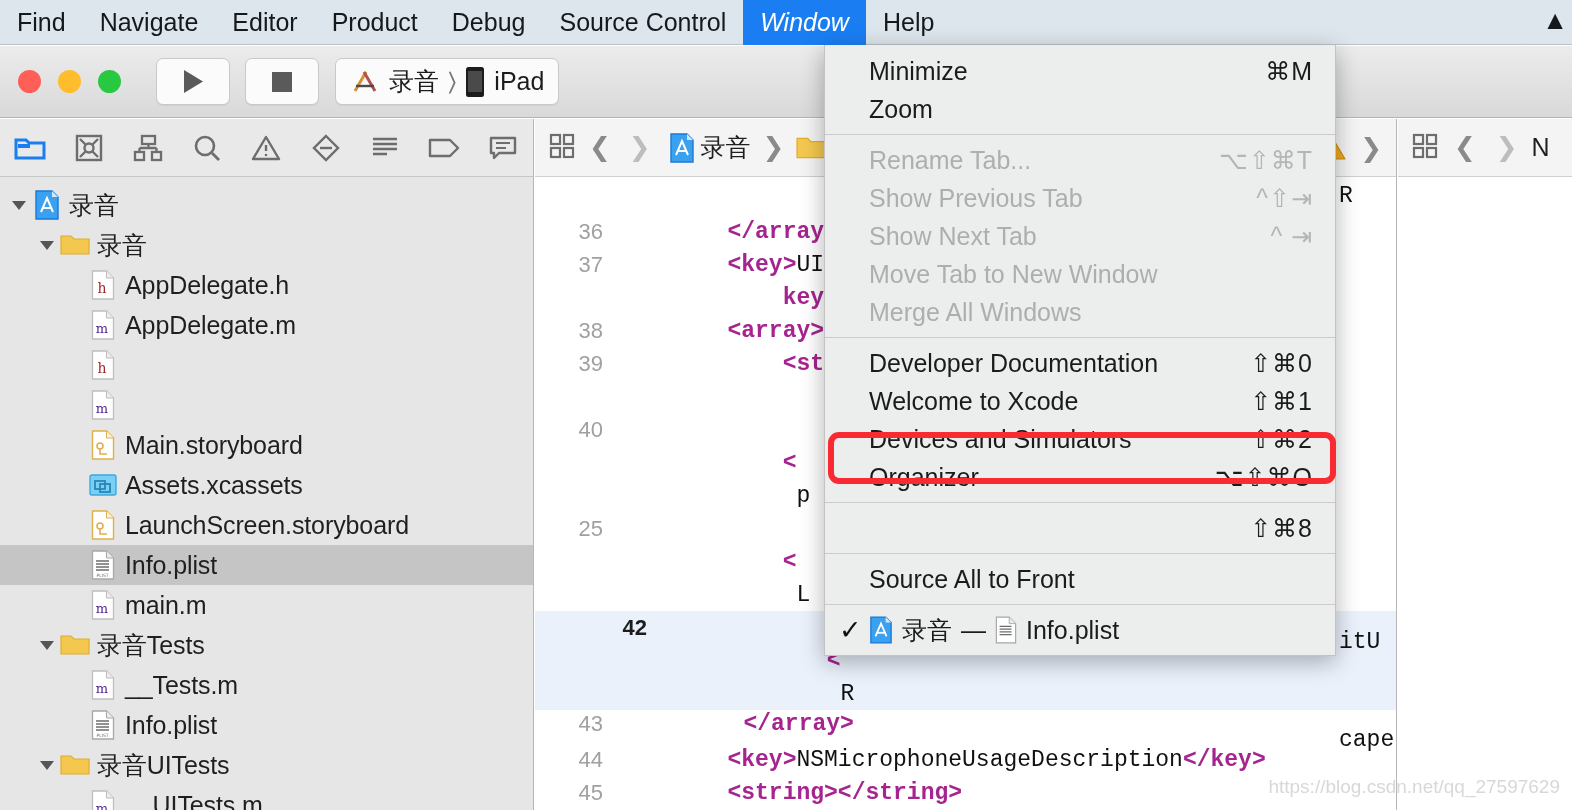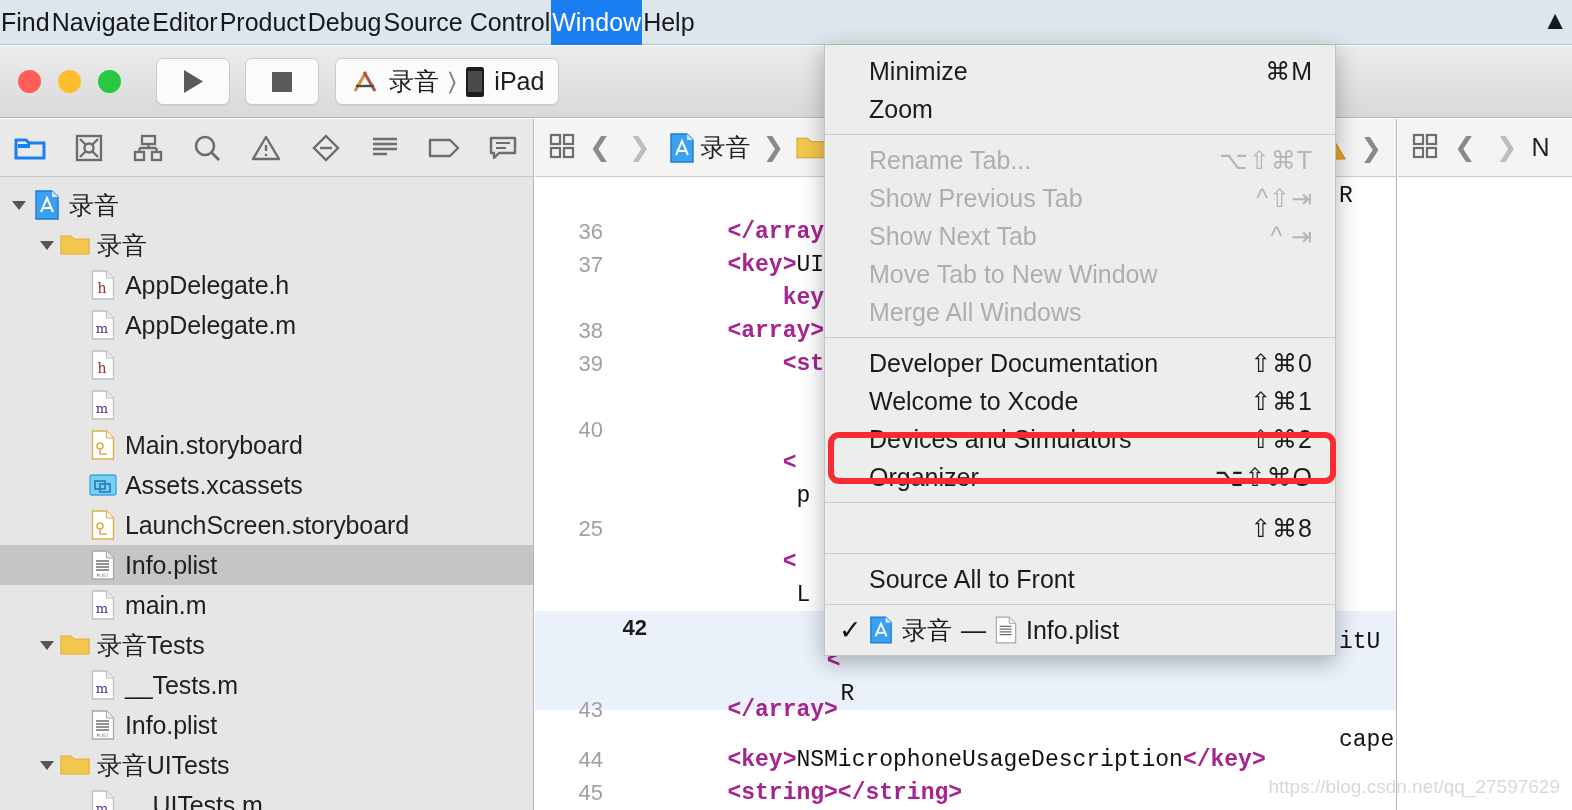--- a/index.html
+++ b/index.html
@@ -12,23 +12,23 @@
   .app{position:absolute;inset:0;}
 
   
   .menubar{
     position:absolute;left:0;top:0;width:1572px;height:45px;
     background:#dde6ec;display:flex;align-items:center;
     border-bottom:1px solid #b9c3c9;box-sizing:border-box;
   }
   .menubar-item{
     height:45px;display:flex;align-items:center;
-    padding:0 1px;font-size:25px;color:#16191c;white-space:nowrap;
-  }
-  .menubar-item.active{background:#1a7ef2;color:#ffffff;}
+    padding:0 17px;font-size:25px;color:#16191c;white-space:nowrap;
+  }
+  .menubar-item.active{background:#1a7ef2;color:#ffffff;font-style:italic;}
   .menubar-right{margin-left:auto;padding-right:4px;display:flex;align-items:center;}
   .menubar-glyph{font-size:26px;color:#16191c;transform:translateY(-2px);}
 
   
   .toolbar{
     position:absolute;left:0;top:46px;width:1572px;height:72px;
     background:linear-gradient(#ececec,#d9d9d9);
     border-bottom:1px solid #b5b5b5;box-sizing:border-box;
     display:flex;align-items:center;
   }
@@ -584,21 +584,21 @@
             <span class="ctxt"></span>
           </div>
           <div class="cline hl" style="top: 467px;">
             <span class="gut"></span>
             <span class="ctxt"><span class="plain">            </span><span class="tag">&lt;</span></span>
           </div>
           <div class="cline hl" style="top: 500px;">
             <span class="gut"></span>
             <span class="ctxt"><span class="plain">             </span><span class="plain">R</span></span>
           </div>
-          <div class="cline" style="top: 516px;">
+          <div class="cline" style="top: 530px; gap: 16px;">
             <span class="gut">43</span>
             <span class="ctxt"><span class="plain">        </span><span class="tag">&lt;/array&gt;</span></span>
           </div>
           <div class="cline" style="top: 566px;">
             <span class="gut">44</span>
             <span class="ctxt"><span class="plain">        </span><span class="tag">&lt;key&gt;</span><span class="plain">NSMicrophoneUsageDescription</span><span class="tag">&lt;/key&gt;</span></span>
           </div>
           <div class="cline" style="top: 599px;">
             <span class="gut">45</span>
             <span class="ctxt"><span class="plain">        </span><span class="tag">&lt;string&gt;&lt;/string&gt;</span></span>

